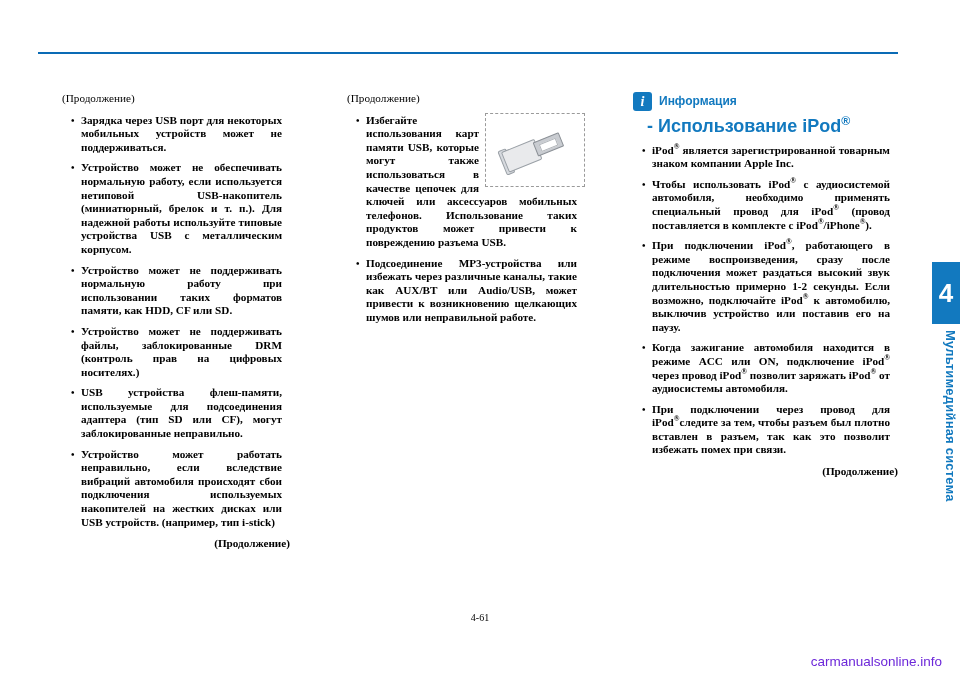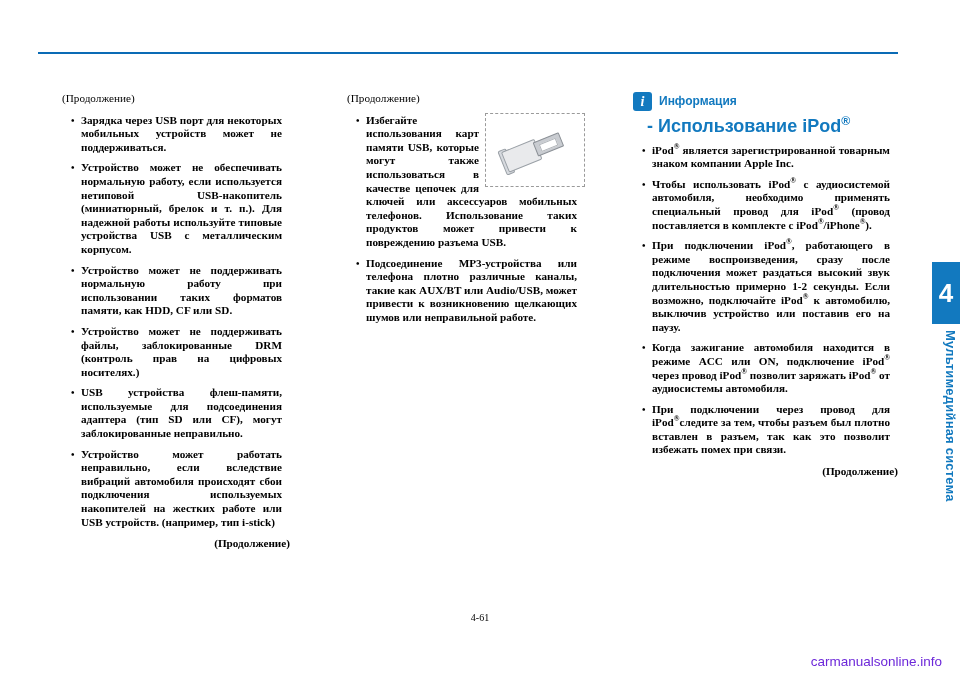--- a/index.html
+++ b/index.html
@@ -220,39 +220,39 @@
   <div class="chapter-label">Мультимедийная система</div>
 
   <div class="col col1">
     <p class="cont-head">(Продолжение)</p>
     <ul class="bullets">
       <li>Зарядка через USB порт для некоторых мобильных устройств может не поддерживаться.</li>
       <li>Устройство может не обеспечивать нормальную работу, если используется нетиповой USB-накопитель (миниатюрный, брелок и т. п.). Для надежной работы используйте типовые устройства USB с металлическим корпусом.</li>
       <li>Устройство может не поддерживать нормальную работу при использовании таких форматов памяти, как HDD, CF или SD.</li>
       <li>Устройство может не поддерживать файлы, заблокированные DRM (контроль прав на цифровых носителях.)</li>
       <li>USB устройства флеш-памяти, используемые для подсоединения адаптера (тип SD или CF), могут заблокированные неправильно.</li>
-      <li>Устройство может работать неправильно, если вследствие вибраций автомобиля происходят сбои подключения используемых накопителей на жестких работе или USB устройств. (например, тип i-stick)</li>
+      <li>Устройство может работать неправильно, если вследствие вибраций автомобиля происходят сбои подключения используемых накопителей на жестких дисках или USB устройств. (например, тип i-stick)</li>
     </ul>
     <p class="cont-foot">(Продолжение)</p>
   </div>
 
   <div class="col col2">
     <p class="cont-head">(Продолжение)</p>
 
     <div class="usb-figure">
       <div class="usb-body">
         <div class="usb-cap"></div>
         <div class="usb-shell"></div>
         <div class="usb-plug"></div>
       </div>
     </div>
 
     <ul class="bullets">
       <li>Избегайте использования карт памяти USB, которые могут также использоваться в качестве цепочек для ключей или аксессуаров мобильных телефонов. Использование таких продуктов может привести к повреждению разъема USB.</li>
-      <li>Подсоединение MP3-устройства или телефона плотно различные каналы, такие как AUX/BT или Audio/USB, может привести к возникновению щелкающих шумов или неправильной работе.</li>
+      <li>Подсоединение MP3-устройства или избежать через различные каналы, такие как AUX/BT или Audio/USB, может привести к возникновению щелкающих шумов или неправильной работе.</li>
     </ul>
   </div>
 
   <div class="col col3">
     <div class="info-head">
       <span class="info-icon">i</span>
       <span class="info-title">Информация</span>
     </div>
     <div class="info-sub">- Использование iPod<sup>®</sup></div>
 

